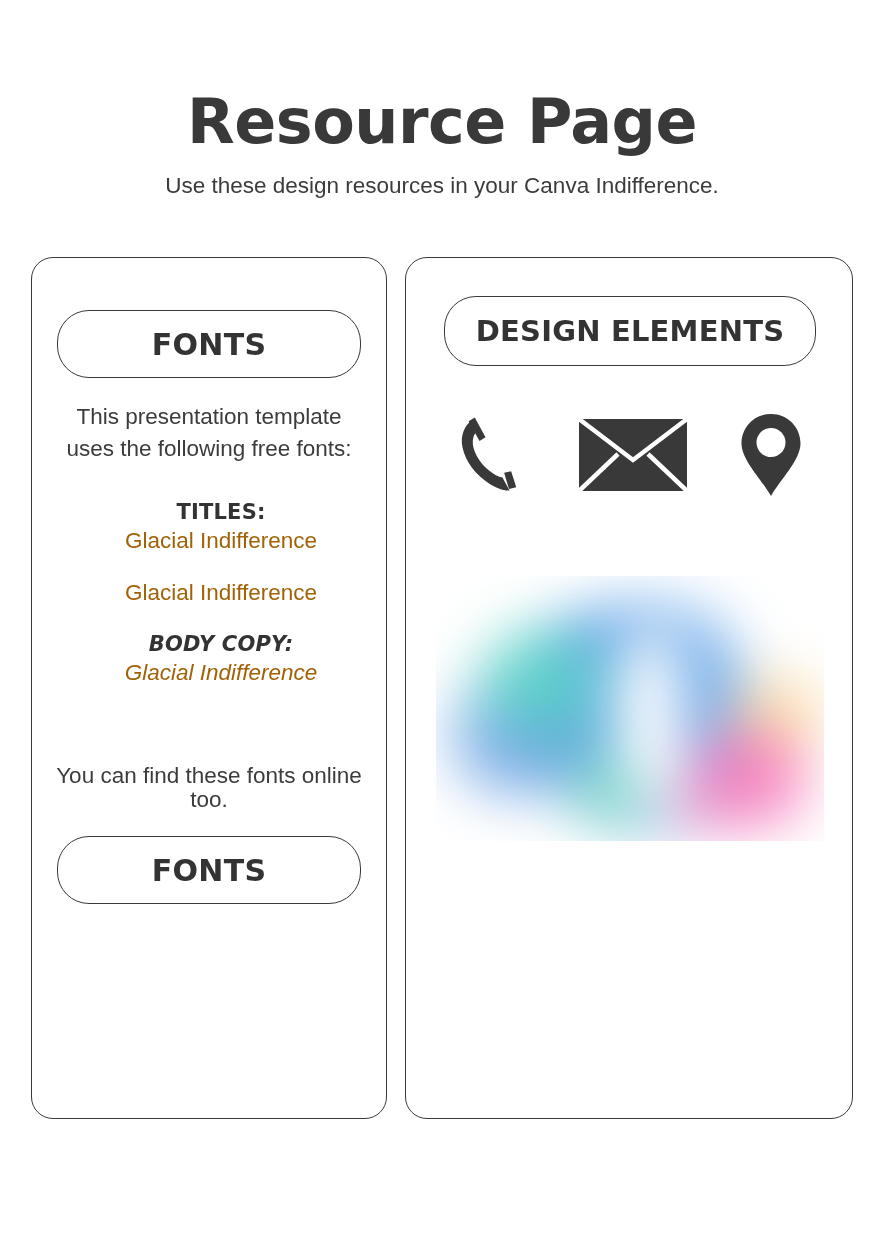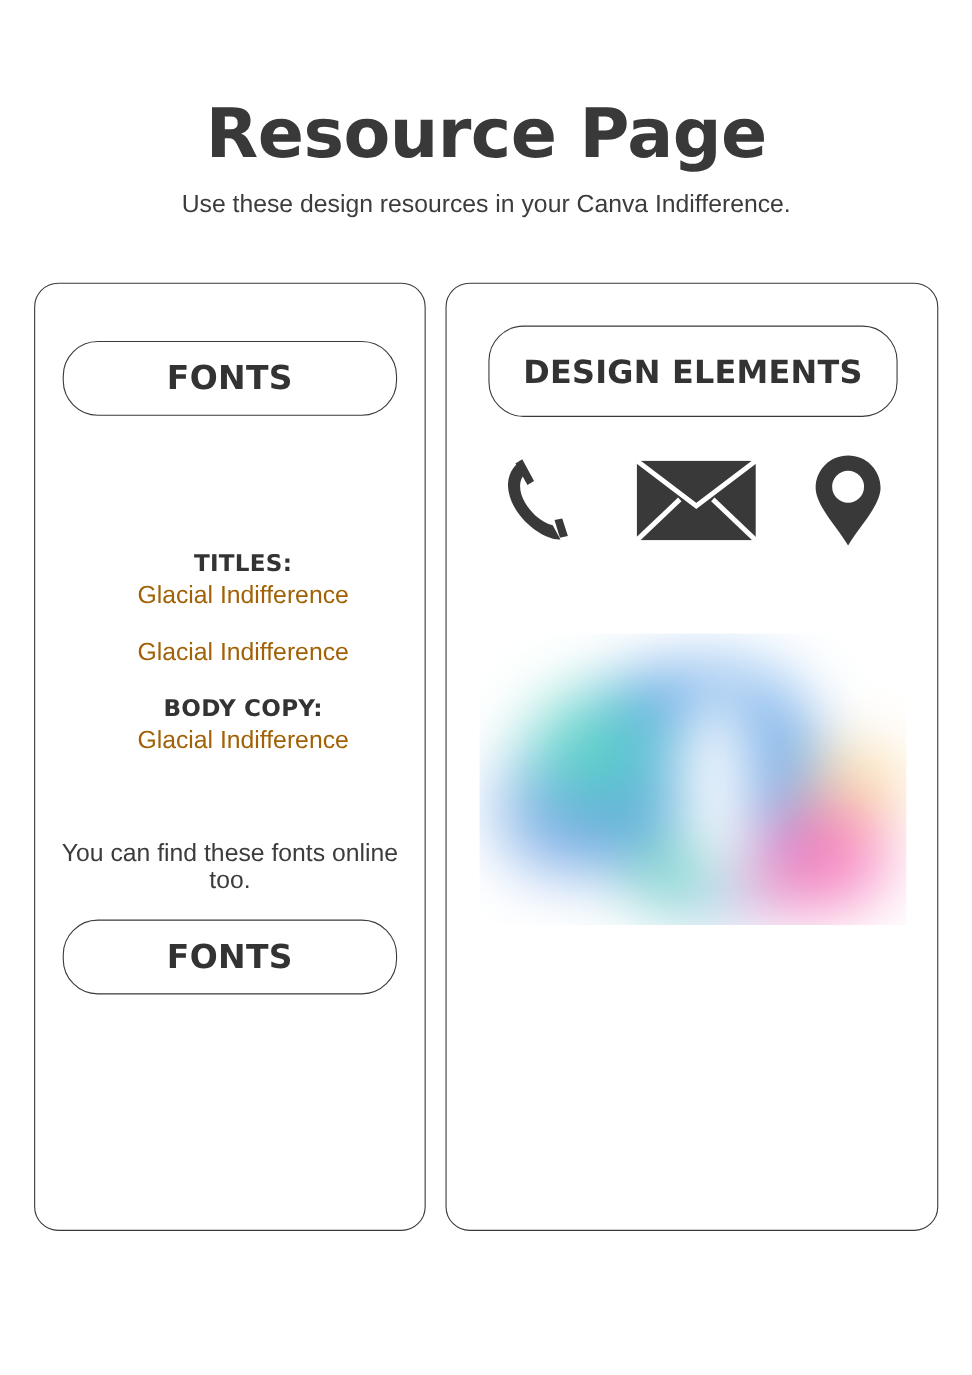--- a/index.html
+++ b/index.html
@@ -100,21 +100,21 @@
     top: 578px;
     width: 304px;
     height: 68px;
   }
   .pill-colors .pill-label { font-size: 30px; }
 
   .pill-design {
     left: 38px;
     top: 38px;
     width: 372px;
-    height: 83px;
+    height: 70px;
   }
   .pill-design .pill-label { font-size: 29px; letter-spacing: 0.2px; }
 
   
   .fonts-intro {
     position: absolute;
     left: 22px;
     top: 120px;
     width: 310px;
     text-align: center;
@@ -123,21 +123,21 @@
     color: #3c3c3c;
   }
   .font-groups {
     position: absolute;
     left: 30px;
     top: 240px;
     width: 318px;
     text-align: center;
   }
   .font-group { margin-bottom: 22px; }
-  .font-group:last-child { margin-bottom: 12px; }
+  .font-group:last-child { margin-bottom: 12px; font-style: italic; }
   .font-group-label {
     font-family: "DejaVu Sans", sans-serif;
     font-weight: 700;
     font-size: 21px;
     line-height: 28px;
     color: #333333;
     letter-spacing: 0.2px;
   }
   .font-group-value {
     font-size: 22.5px;
@@ -281,20 +281,21 @@
 </div>
 
 <div class="panels">
 
   <section class="panel panel-left">
 
     <div class="pill pill-fonts">
       <span class="pill-label">FONTS</span>
     </div>
 
+    <p class="fonts-intro">This presentation template uses the following free fonts:</p>
 
     <div class="font-groups">
       <div class="font-group">
         <div class="font-group-label">TITLES:</div>
         <div class="font-group-value">Glacial Indifference</div>
       </div>
       <div class="font-group">
         <div class="font-group-value">Glacial Indifference</div>
       </div>
       <div class="font-group">

